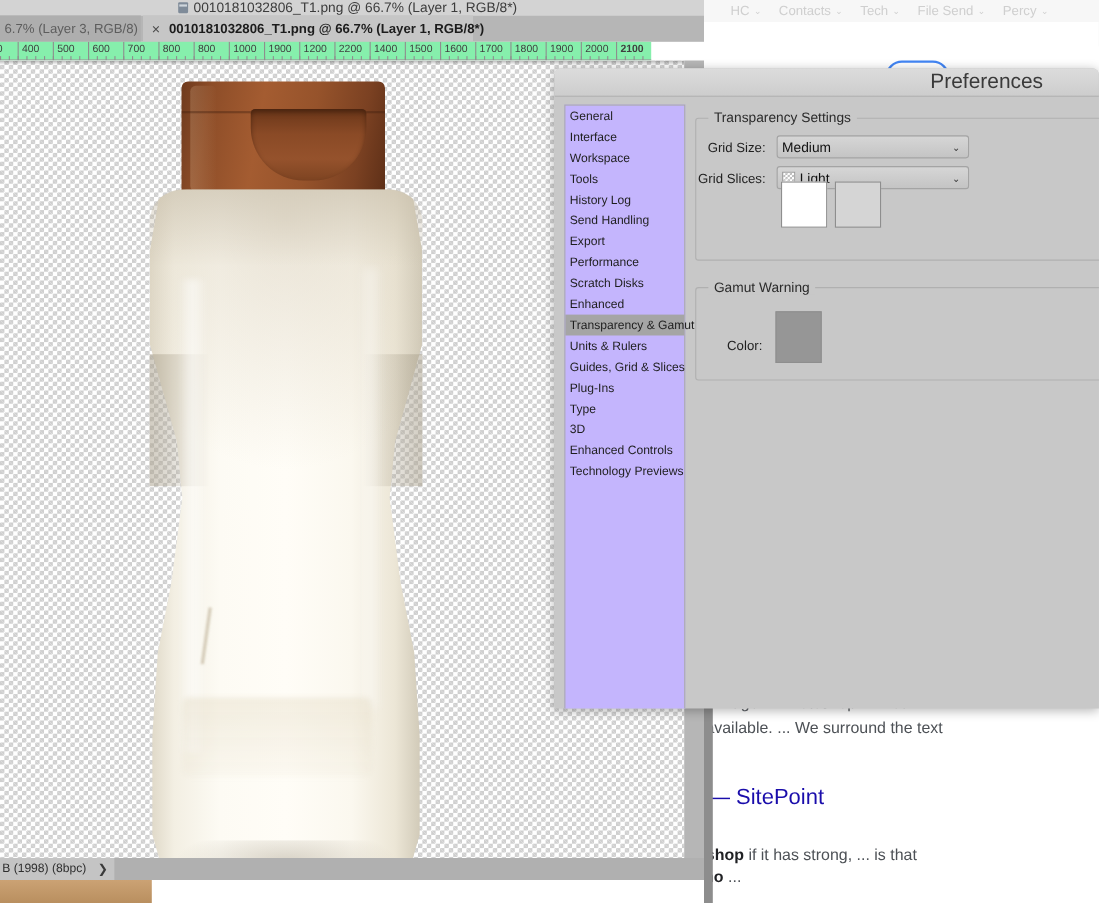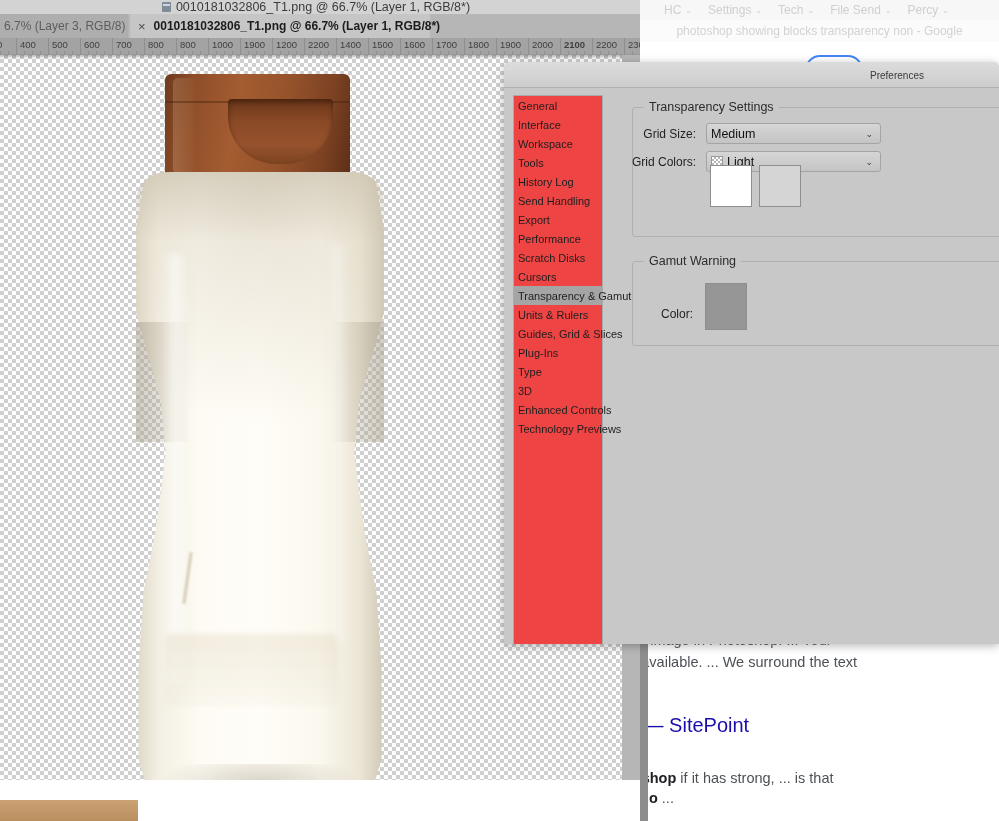--- a/index.html
+++ b/index.html
@@ -104,22 +104,22 @@
     position:absolute; left:130px; top:0; width:300px; height:24px;
     background:#c6c6c6;
     display:flex; align-items:center; gap:8px; padding-left:8px;
     white-space:nowrap; overflow:visible;
   }
   #tab-close{ font-size:13px; color:#4a4a4a; line-height:1;}
   #tab-active-label{ font-size:12px; color:#1c1c1c; font-weight:bold; white-space:nowrap;}
 
   
   #ps-ruler{
-    position:absolute; left:0; top:38px; width:640px; height:17px;
-    background:#a3a3a3; overflow:hidden;
+    position:absolute; left:0; top:38px; width:592px; height:17px;
+    background:#86efac; overflow:hidden;
   }
   .rtick{
     position:absolute; top:0; height:17px; border-left:1px solid #8e8e8e;
     font-size:9.5px; color:#3f3f3f; padding-left:3px; line-height:13px;
   }
   #ruler-baseline{
     position:absolute; left:0; bottom:0; width:640px; height:1px; background:#9a9a9a;
   }
 
   
@@ -248,26 +248,26 @@
     overflow:hidden;
   }
   #prefs-titlebar{
     position:absolute; left:0; top:0; width:495px; height:26px;
     background:linear-gradient(180deg,#dcdcdc,#cdcdcd);
     border-bottom:1px solid #b2b2b2;
   }
   #prefs-title{
     position:absolute; left:0; top:0; width:486px; height:26px;
     display:flex; align-items:center; justify-content:center;
-    font-size:10px; color:#3a3a3a;
+    font-size:19px; color:#3a3a3a;
     padding-left:300px;
   }
   #prefs-sidebar{
-    position:absolute; left:9px; top:33px; width:90px; height:562px;
-    background:#ef4444; border:1px solid #aaaaaa;
+    position:absolute; left:9px; top:33px; width:110px; height:562px;
+    background:#c4b5fd; border:1px solid #aaaaaa;
   }
   .side-item{
     height:19px; display:flex; align-items:center; padding-left:4px;
     font-size:11px; color:#1e1e1e; white-space:nowrap;
   }
   .side-item.selected{ background:#a5a5a5; }
 
   #prefs-right{
     position:absolute; left:128px; top:33px; width:367px; height:562px;
   }
@@ -321,38 +321,37 @@
 
   <div id="search-pill" style="border-color: rgb(66, 133, 244);"></div>
   <div id="search-pill-mask"></div>
 
   <div id="browser-bookmarks">
     <div class="bm-item">
       <span>HC</span>
       <span class="bm-caret">⌄</span>
     </div>
     <div class="bm-item">
-      <span>Settings</span>
+      <span>Contacts</span>
       <span class="bm-caret">⌄</span>
     </div>
     <div class="bm-item">
       <span>Tech</span>
       <span class="bm-caret">⌄</span>
     </div>
     <div class="bm-item">
       <span>File Send</span>
       <span class="bm-caret">⌄</span>
     </div>
     <div class="bm-item">
       <span>Percy</span>
       <span class="bm-caret">⌄</span>
     </div>
   </div>
 
-  <div id="browser-tabtitle">photoshop showing blocks transparency non - Google</div>
 
   <div id="serp">
     <div class="serp-line" id="serp-l1">an image in Photoshop. ... Your</div>
     <div class="serp-line" id="serp-l2">s available. ... We surround the text</div>
     <div id="serp-title" style="color: rgb(26, 13, 171);">s — SitePoint</div>
     <div id="serp-url"></div>
     <div class="serp-line" id="serp-l3">
       <span class="serp-b">toshop</span><span> if it has strong, ... is that</span>
     </div>
     <div class="serp-line" id="serp-l4">
@@ -500,20 +499,26 @@
       <div id="bottle-hl-left"></div>
       <div id="bottle-hl-right"></div>
       <div id="bottle-scratch"></div>
       <div id="bottle-label-ghost"></div>
       <div id="bottle-base-shadow"></div>
     </div>
     <div id="canvas-topshadow"></div>
   </div>
   <div id="ps-canvas-rightgap"></div>
 
+  <div id="ps-statusbar">
+    <div id="status-chip">
+      <span>B (1998) (8bpc)</span>
+      <span id="status-arrow">❯</span>
+    </div>
+  </div>
   <div id="ps-bottom-strip"></div>
 </div>
 
 <div id="prefs-dialog">
 
   <div id="prefs-titlebar"></div>
   <div id="prefs-title">Preferences</div>
 
   <div id="prefs-sidebar">
       <div class="side-item">
@@ -537,21 +542,21 @@
       <div class="side-item">
         <span>Export</span>
       </div>
       <div class="side-item">
         <span>Performance</span>
       </div>
       <div class="side-item">
         <span>Scratch Disks</span>
       </div>
       <div class="side-item">
-        <span>Cursors</span>
+        <span>Enhanced</span>
       </div>
       <div class="side-item selected">
         <span>Transparency &amp; Gamut</span>
       </div>
       <div class="side-item">
         <span>Units &amp; Rulers</span>
       </div>
       <div class="side-item">
         <span>Guides, Grid &amp; Slices</span>
       </div>
@@ -576,21 +581,21 @@
 
     <div class="group" id="grp-transparency">
       <span class="group-title">Transparency Settings</span>
 
       <span class="field-label" style="left:-62px; top:19px; width:125px;">Grid Size:</span>
       <div class="combo" style="left:73px; top:15px; width:175px;">
         <span>Medium</span>
         <span class="combo-caret">⌄</span>
       </div>
 
-      <span class="field-label" style="left:-62px; top:47px; width:125px;">Grid Colors:</span>
+      <span class="field-label" style="left:-62px; top:47px; width:125px;">Grid Slices:</span>
       <div class="combo" style="left:73px; top:43px; width:175px;">
         <span class="mini-checker"></span>
         <span>Light</span>
         <span class="combo-caret">⌄</span>
       </div>
 
       <div class="swatch" id="sw-light" style="background: rgb(255, 255, 255);"></div>
       <div class="swatch" id="sw-dark" style="background: rgb(213, 213, 213);"></div>
     </div>
 

